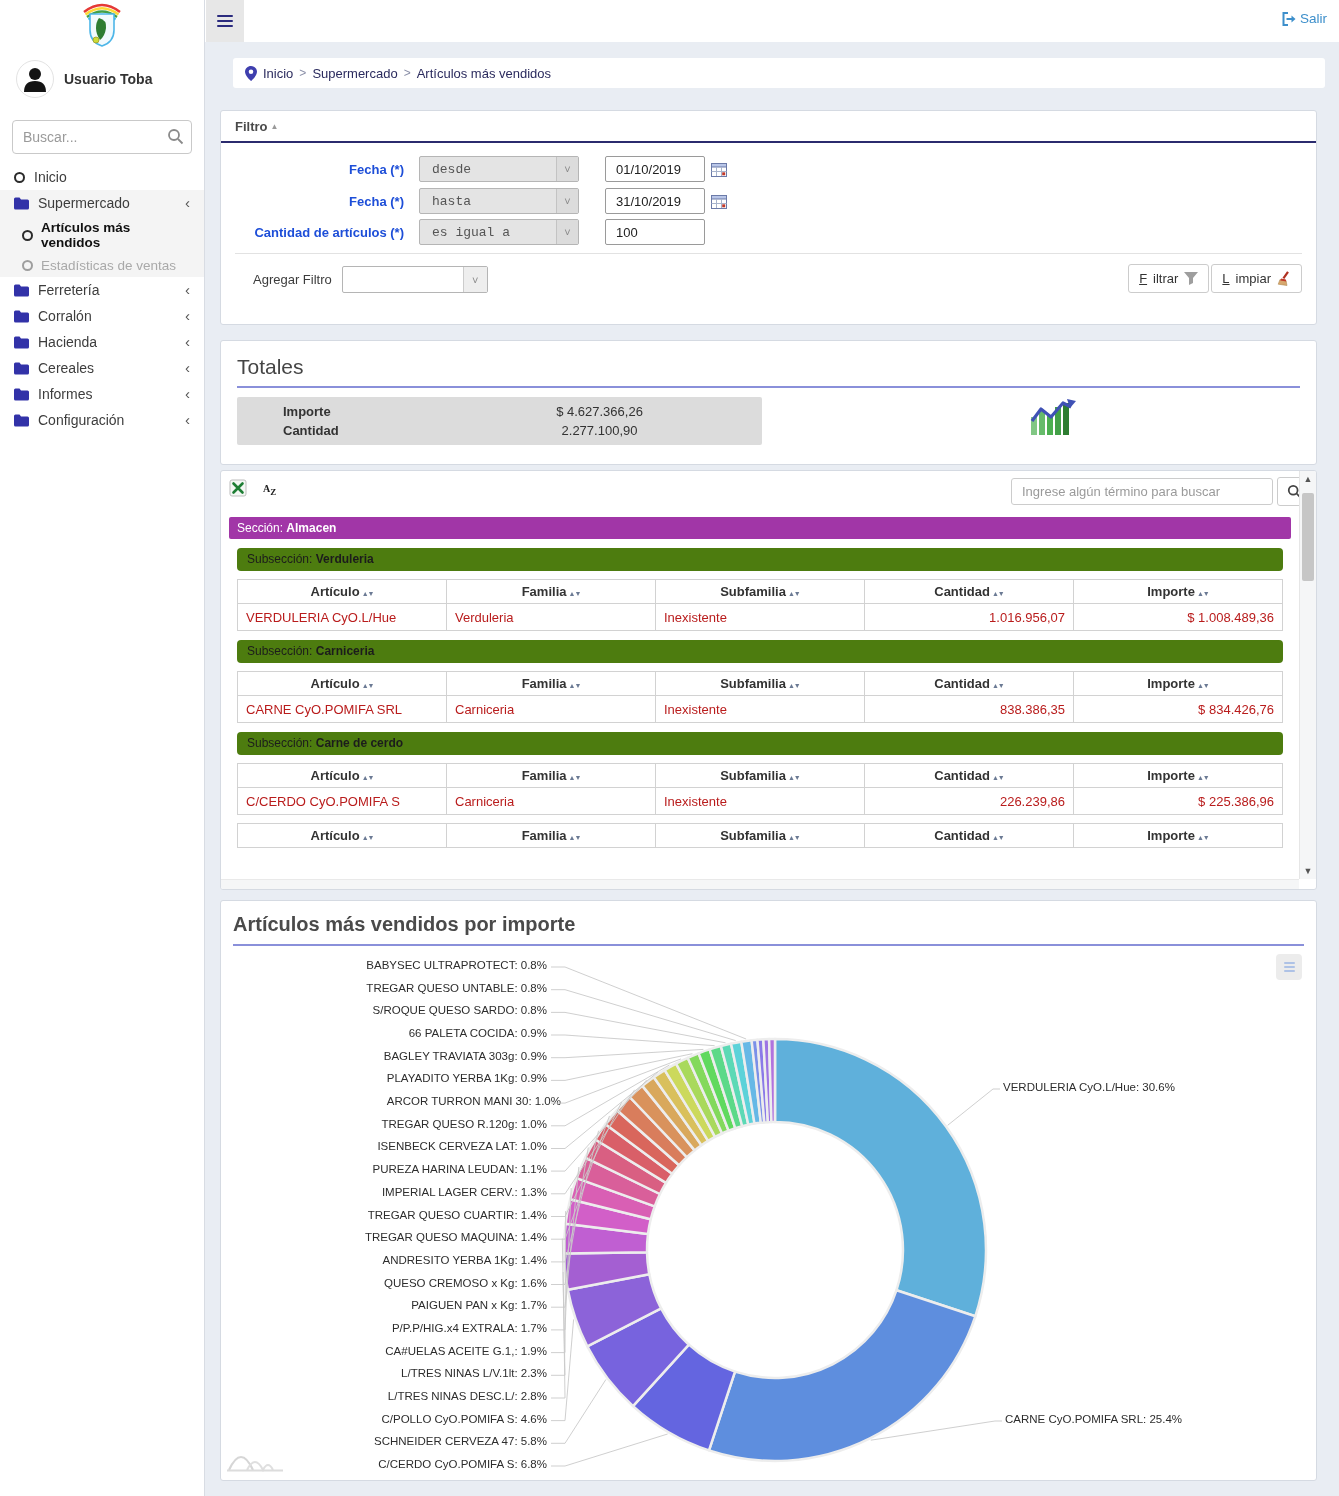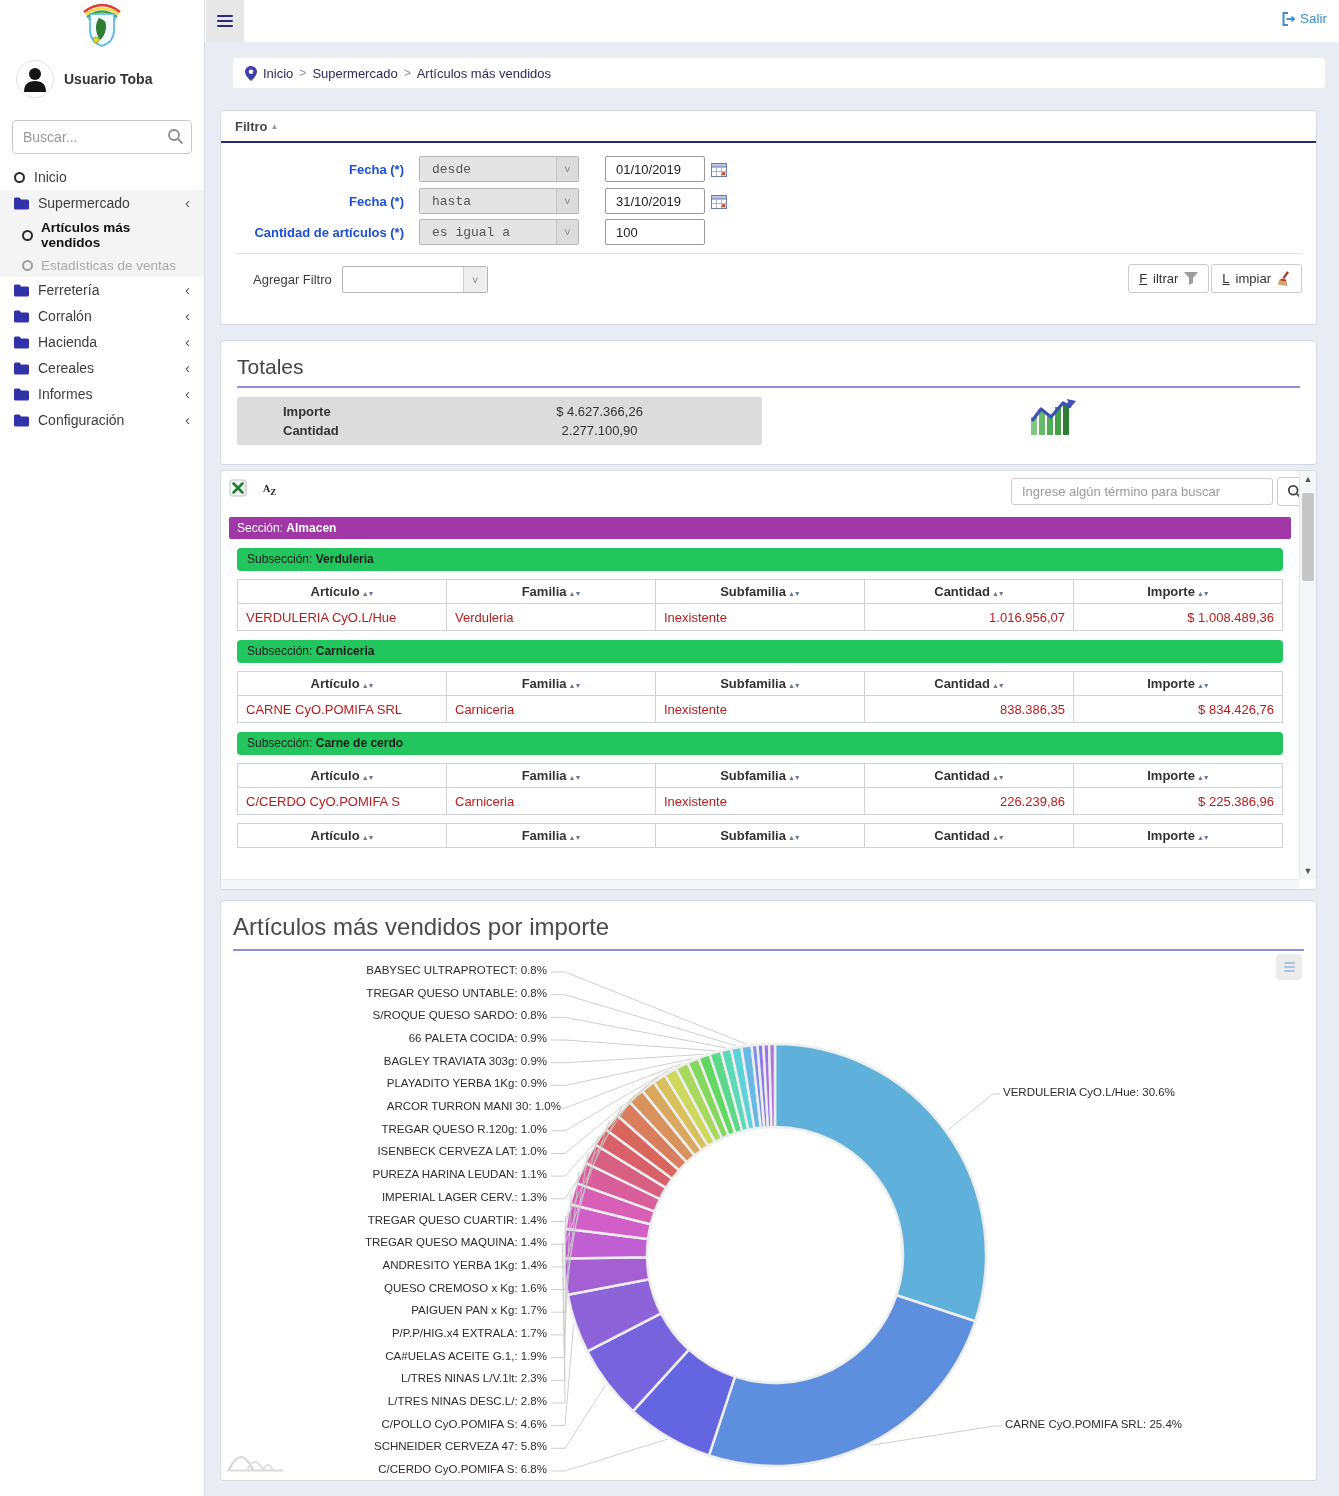--- a/index.html
+++ b/index.html
@@ -99,35 +99,35 @@
   .tool-icons { display:flex; gap:16px; align-items:center; padding-top:2px; }
   .tbl-search { position:absolute; left:782px; top:1px; width:262px; height:27px; border:1px solid #ccc;
     border-radius:3px; font-size:13px; padding:0 10px; color:#444; font-family:"Liberation Sans",sans-serif; }
   .tbl-search::placeholder { color:#9a9a9a; }
   .tbl-search-btn { position:absolute; left:1048px; top:0; width:34px; height:29px; background:#fff;
     border:1px solid #ccc; border-radius:3px; display:flex; align-items:center; justify-content:center; cursor:pointer; }
   .section-bar { margin:8px 0 0 8px; width:calc(100% - 16px); height:22px; line-height:22px;
     background:#a136a7; color:#fff; font-size:12px; padding-left:8px; border-radius:2px; }
   .section-bar b { font-weight:bold; }
   .subsection-bar { margin:9px 0 0 16px; width:calc(100% - 32px); height:23px; line-height:23px;
-    background:#22c55e; color:#1c1c1c; font-size:12px; padding-left:10px; border-radius:4px; }
+    background:#4d7c0f; color:#1c1c1c; font-size:12px; padding-left:10px; border-radius:4px; }
   table.grid { margin:8px 0 0 16px; width:calc(100% - 32px); border-collapse:collapse; table-layout:fixed; }
   table.grid th, table.grid td { border:1px solid #d2d2d2; font-size:13px; padding:3px 8px; background:#fff; }
   table.grid th { font-weight:bold; text-align:center; color:#333; height:24px; }
   table.grid td { height:27px; color:#b91c1c; }
   table.grid td.num { text-align:right; }
   .sort-arrows { font-size:7px; color:#6b7a94; margin-left:2px; letter-spacing:-1px; }
   .vscroll { position:absolute; right:0; top:0; width:17px; bottom:10px; background:#f5f6f7; border-left:1px solid #e6e6e6; }
   .vscroll .arr { position:absolute; left:0; width:100%; height:16px; text-align:center; font-size:9px; color:#555; line-height:16px; cursor:pointer; }
   .vscroll .arr.down { bottom:0; }
   .vscroll .thumb { position:absolute; left:2px; right:2px; top:22px; height:88px; background:#c6c6c6; border-radius:2px; cursor:grab; }
   .hscroll { position:absolute; left:0; right:17px; bottom:0; height:10px; background:#f5f6f7; border-top:1px solid #e9e9e9; }
   
   #chart-panel { top:858px; height:581px; padding:12px 12px 0 12px; }
-  .chart-title { font-size:24px; font-weight:400; color:#4a4a4a; padding-bottom:8px; border-bottom:2px solid #8a90da; }
+  .chart-title { font-size:20px; font-weight:700; color:#4a4a4a; padding-bottom:8px; border-bottom:2px solid #8a90da; }
   .ctx-btn { position:absolute; right:14px; top:53px; width:26px; height:26px; background:#ececec;
     border-radius:4px; display:flex; flex-direction:column; gap:2px; align-items:center; justify-content:center; cursor:pointer; }
   .ctx-btn div { width:11px; height:2px; background:#aec2e6; border-radius:1px; }
   #chart-area { position:relative; margin-top:8px; height:516px; }
   #chart-area svg.donut { position:absolute; left:0; top:0; }
   .chart-label { position:absolute; font-size:11.5px; color:#2d2d2d; white-space:nowrap; }
   .chart-label.left { width:314px; text-align:right; }
   .watermark { position:absolute; left:4px; bottom:2px; opacity:.85; }
 </style>
 </head>

